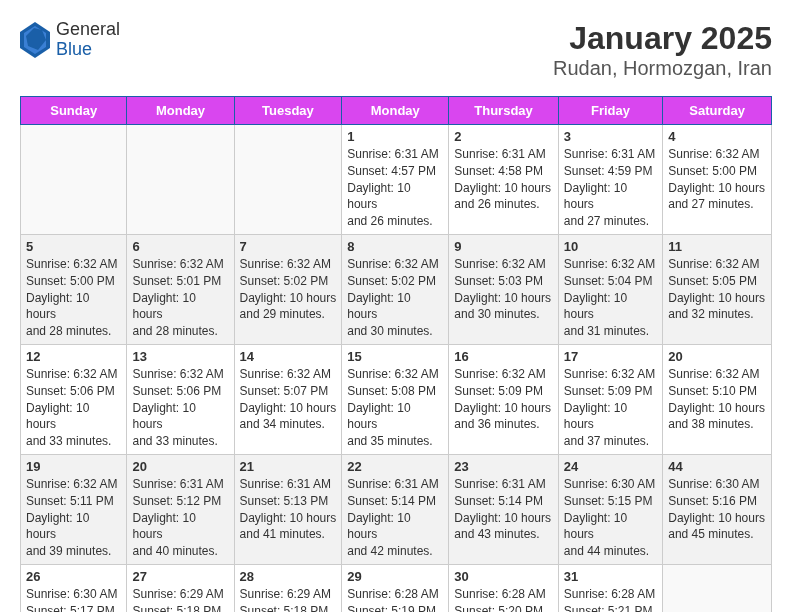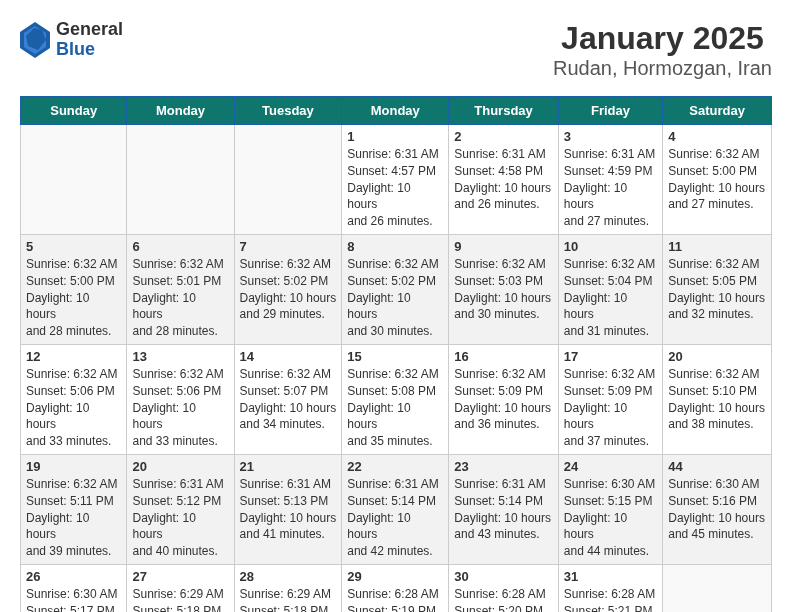--- a/index.html
+++ b/index.html
@@ -17,44 +17,44 @@
       margin-bottom: 16px;
     }
     .logo {
       display: flex;
       align-items: center;
     }
     .logo-text {
       display: flex;
       flex-direction: column;
       font-size: 18px;
-      font-weight: bold;
+      font-weight: normal;
       line-height: 1.1;
     }
     .logo-general { color: #333; }
     .logo-blue { color: #1a5fa8; }
     .title-block {
-      text-align: center;
+      text-align: right;
     }
     .title-month {
       font-size: 32px;
       font-weight: bold;
       color: #333;
     }
     .title-location {
       font-size: 20px;
       color: #555;
     }
     .calendar {
       width: 100%;
       border-collapse: collapse;
       border: 1px solid #ccc;
     }
     .calendar th {
-      background-color: #0f766e;
+      background-color: #d946ef;
       color: #fff;
       text-align: center;
       padding: 6px 20px;
       font-size: 13px;
       border: 1px solid #1a5fa8;
     }
     .calendar td {
       border: 1px solid #ccc;
       vertical-align: top;
       padding: 4px 5px;

